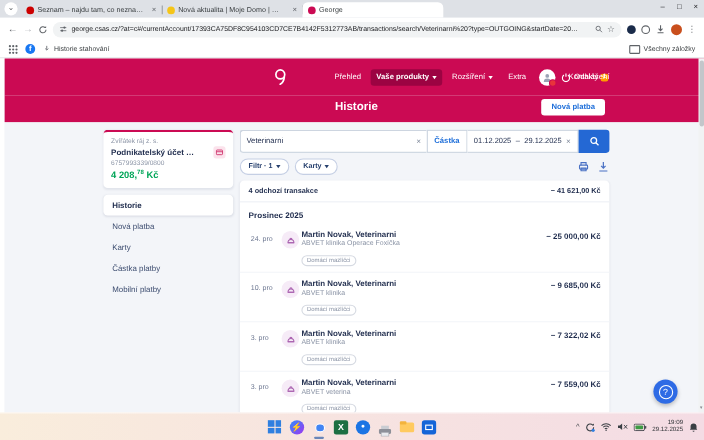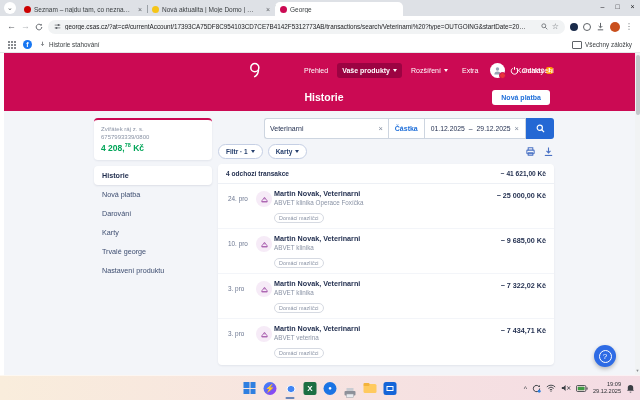--- a/index.html
+++ b/index.html
@@ -67,21 +67,21 @@
   .acct-ic { width:11px; height:11px; border-radius:2.5px; background:#fbe3ec; display:flex; align-items:center; justify-content:center; flex:none; }
   .acct .no { font-size:6px; color:#8a93a5; margin-top:2px; }
   .acct .bal { font-size:8.5px; font-weight:bold; color:#00a558; margin-top:2px; }
   .acct .bal sup { font-size:5.5px; }
   .menu { margin-top:6px; }
   .menu .mi { height:19px; display:flex; align-items:center; padding-left:8px; font-size:7.2px; color:#3d4d70; border-radius:4px; }
   .menu .mi.active { background:#fff; color:#1f2c4d; font-weight:bold; box-shadow:0 1px 2px rgba(30,40,80,.1); }
 
   
   .main { flex:1; min-width:0; position:relative; }
-  .searchrow { display:flex; height:21px;margin-left:46px; }
+  .searchrow { display:flex; height:21px; }
   .sinput { flex:1; border:1px solid #cdd5e0; border-right:none; border-radius:3px 0 0 3px; background:#fff; display:flex; align-items:center; padding:0 5px; gap:3px; min-width:0; }
   .sinput input { border:none; outline:none; flex:1; font-size:7px; color:#1f2c4d; min-width:0; background:transparent; }
   .clr { color:#7d8799; font-size:7.5px; }
   .amountbtn { border:1px solid #cdd5e0; background:#fff; color:#1f6fd9; font-size:7px; font-weight:bold; padding:0 6px; display:flex; align-items:center; }
   .datefld { border:1px solid #cdd5e0; border-left:none; background:#fff; display:flex; align-items:center; gap:4px; padding:0 6px; font-size:6.8px; color:#1f2c4d; }
   .searchbtn { width:28px; background:#2468d4; border:none; border-radius:0 3px 3px 0; display:flex; align-items:center; justify-content:center; }
   .chipsrow { margin-top:5px; display:flex; align-items:center; gap:5px; }
   .chip { background:#fff; border:1px solid #c5cfe4; border-radius:9px; padding:3px 7px; font-size:6.5px; font-weight:bold; color:#27406e; display:flex; align-items:center; gap:3px; }
   .chip .caret2 { width:0; height:0; border-left:2.5px solid transparent; border-right:2.5px solid transparent; border-top:3px solid #27406e; }
   .tools { margin-left:auto; display:flex; gap:7px; align-items:center; }
@@ -263,30 +263,38 @@
   <div class="gtitle">
     <div class="ttl">Historie</div>
     <button class="newpay">Nová platba</button>
   </div>
 
   <div class="gbody">
 
     <aside class="side">
       <div class="acct">
         <div class="co">Zvířátek ráj z. s.</div>
+        <div class="nm">
+          <span>Podnikatelský účet …</span>
+          <span class="acct-ic">
+            <svg width="7" height="7" viewBox="0 0 10 10">
+                <rect x="1" y="2" width="8" height="6" rx="1" fill="none" stroke="#d0366f" stroke-width="1.2"></rect>
+                <path d="M1 4.2h8" stroke="#d0366f" stroke-width="1.2"></path>
+              </svg>
+          </span>
+        </div>
         <div class="no">6757993339/0800</div>
         <div class="bal"><span>4 208,</span><sup>78</sup><span> Kč</span></div>
       </div>
       <nav class="menu">
         <div class="mi active">Historie</div>
         <div class="mi">Nová platba</div>
-        <div class="mi">Darování</div>
         <div class="mi">Karty</div>
-        <div class="mi">Trvalé george</div>
-        <div class="mi">Nastavení produktu</div>
+        <div class="mi">Částka platby</div>
+        <div class="mi">Mobilní platby</div>
       </nav>
     </aside>
 
     <section class="main">
       <div class="searchrow">
         <div class="sinput">
           <input readonly="" value="Veterinarni" style="">
           <span class="clr">×</span>
         </div>
         <div class="amountbtn">Částka</div>
@@ -323,20 +331,21 @@
               <path d="M2 10.3h8" stroke="#4a71c4" stroke-width="1.2"></path>
             </svg>
         </span>
       </div>
 
       <div class="txcard">
         <div class="summary">
           <span>4 odchozí transakce</span>
           <span>− 41 621,00 Kč</span>
         </div>
+        <div class="month">Prosinec 2025</div>
 
         <div class="tx">
           <span class="dt">24. pro</span>
           <span class="ic">
               <svg width="9" height="9" viewBox="0 0 10 10">
                 <path d="M2 7.5c0-2 1.3-3.3 3-3.3s3 1.3 3 3.3z" fill="none" stroke="#a85fae" stroke-width="1.1"></path>
                 <path d="M4 4.2c0-.8.4-1.4 1-1.4s1 .6 1 1.4" fill="none" stroke="#a85fae" stroke-width="1.1"></path>
                 <path d="M2 7.5h6" stroke="#a85fae" stroke-width="1.1"></path>
               </svg>
             </span>
@@ -389,21 +398,21 @@
                 <path d="M2 7.5c0-2 1.3-3.3 3-3.3s3 1.3 3 3.3z" fill="none" stroke="#a85fae" stroke-width="1.1"></path>
                 <path d="M4 4.2c0-.8.4-1.4 1-1.4s1 .6 1 1.4" fill="none" stroke="#a85fae" stroke-width="1.1"></path>
                 <path d="M2 7.5h6" stroke="#a85fae" stroke-width="1.1"></path>
               </svg>
             </span>
           <span class="body">
             <div class="t1">Martin Novak, Veterinarni</div>
             <div class="t2">ABVET veterina</div>
             <span class="tag">Domácí mazlíčci</span>
           </span>
-          <span class="amt">− 7 434,71 Kč</span>
+          <span class="amt">− 7 559,00 Kč</span>
         </div>
       </div>
     </section>
   </div>
 
   <div class="helpfab">
     <span class="q">?</span>
   </div>
 </div>
 

